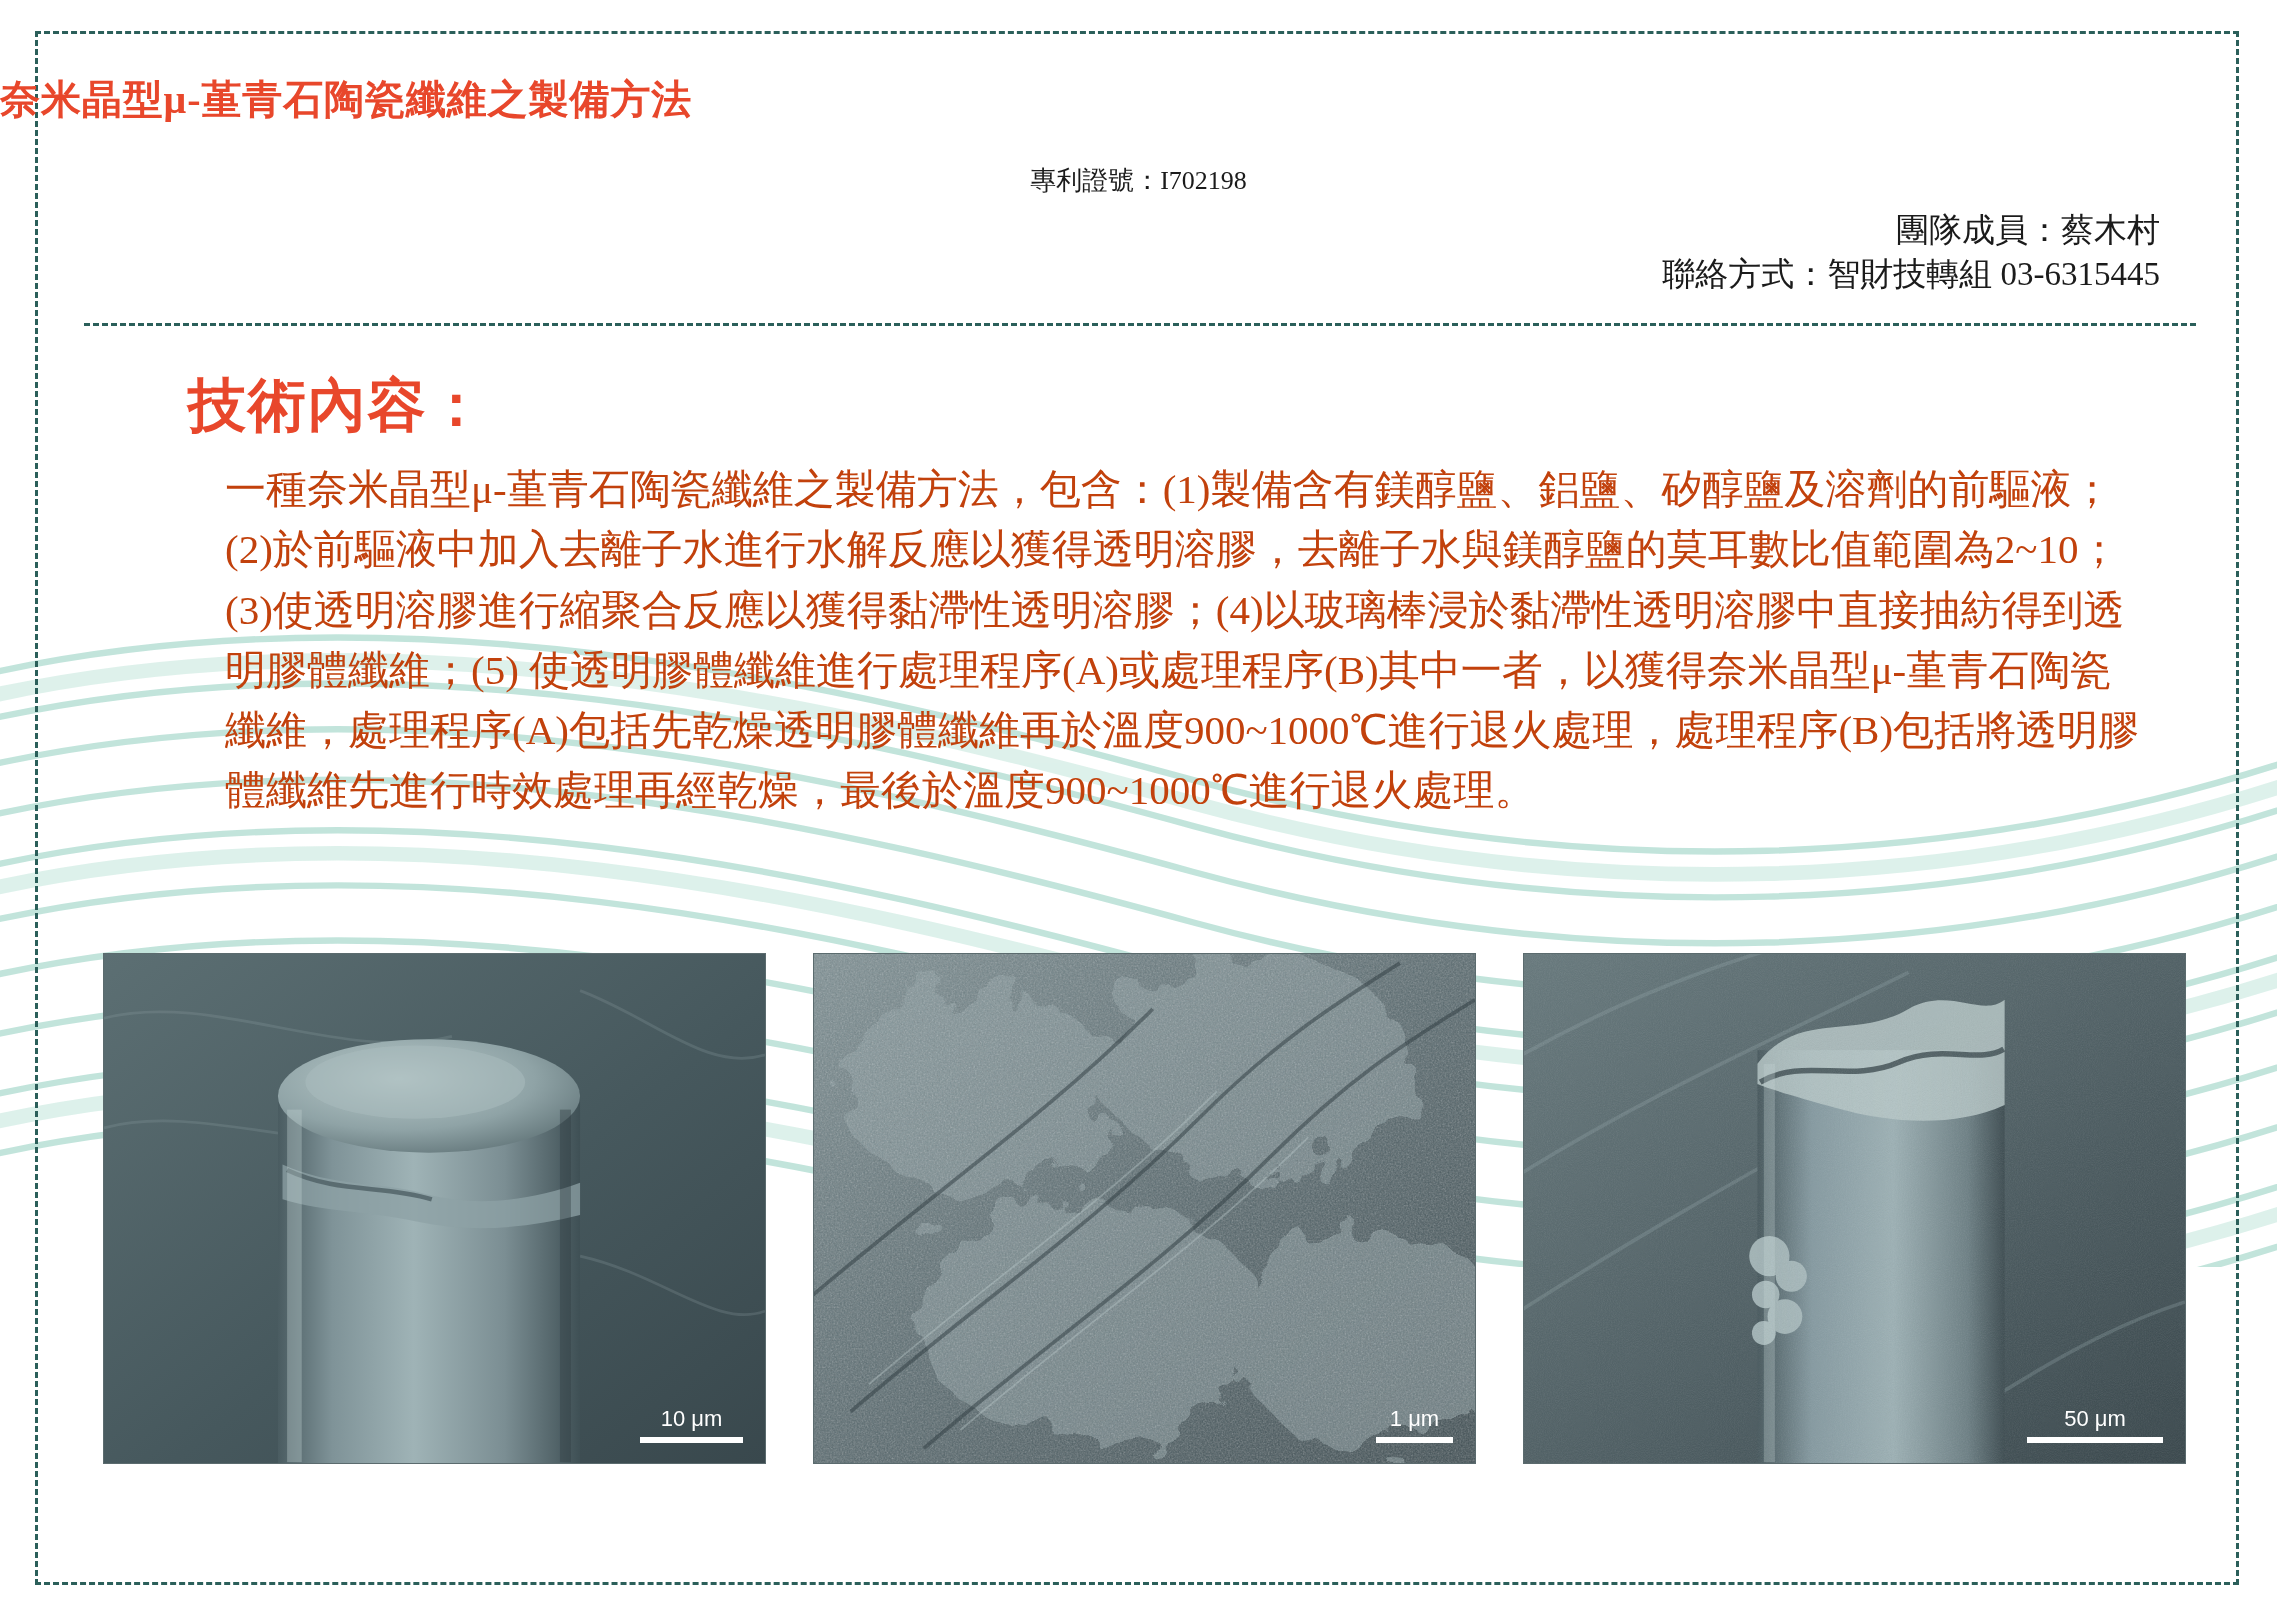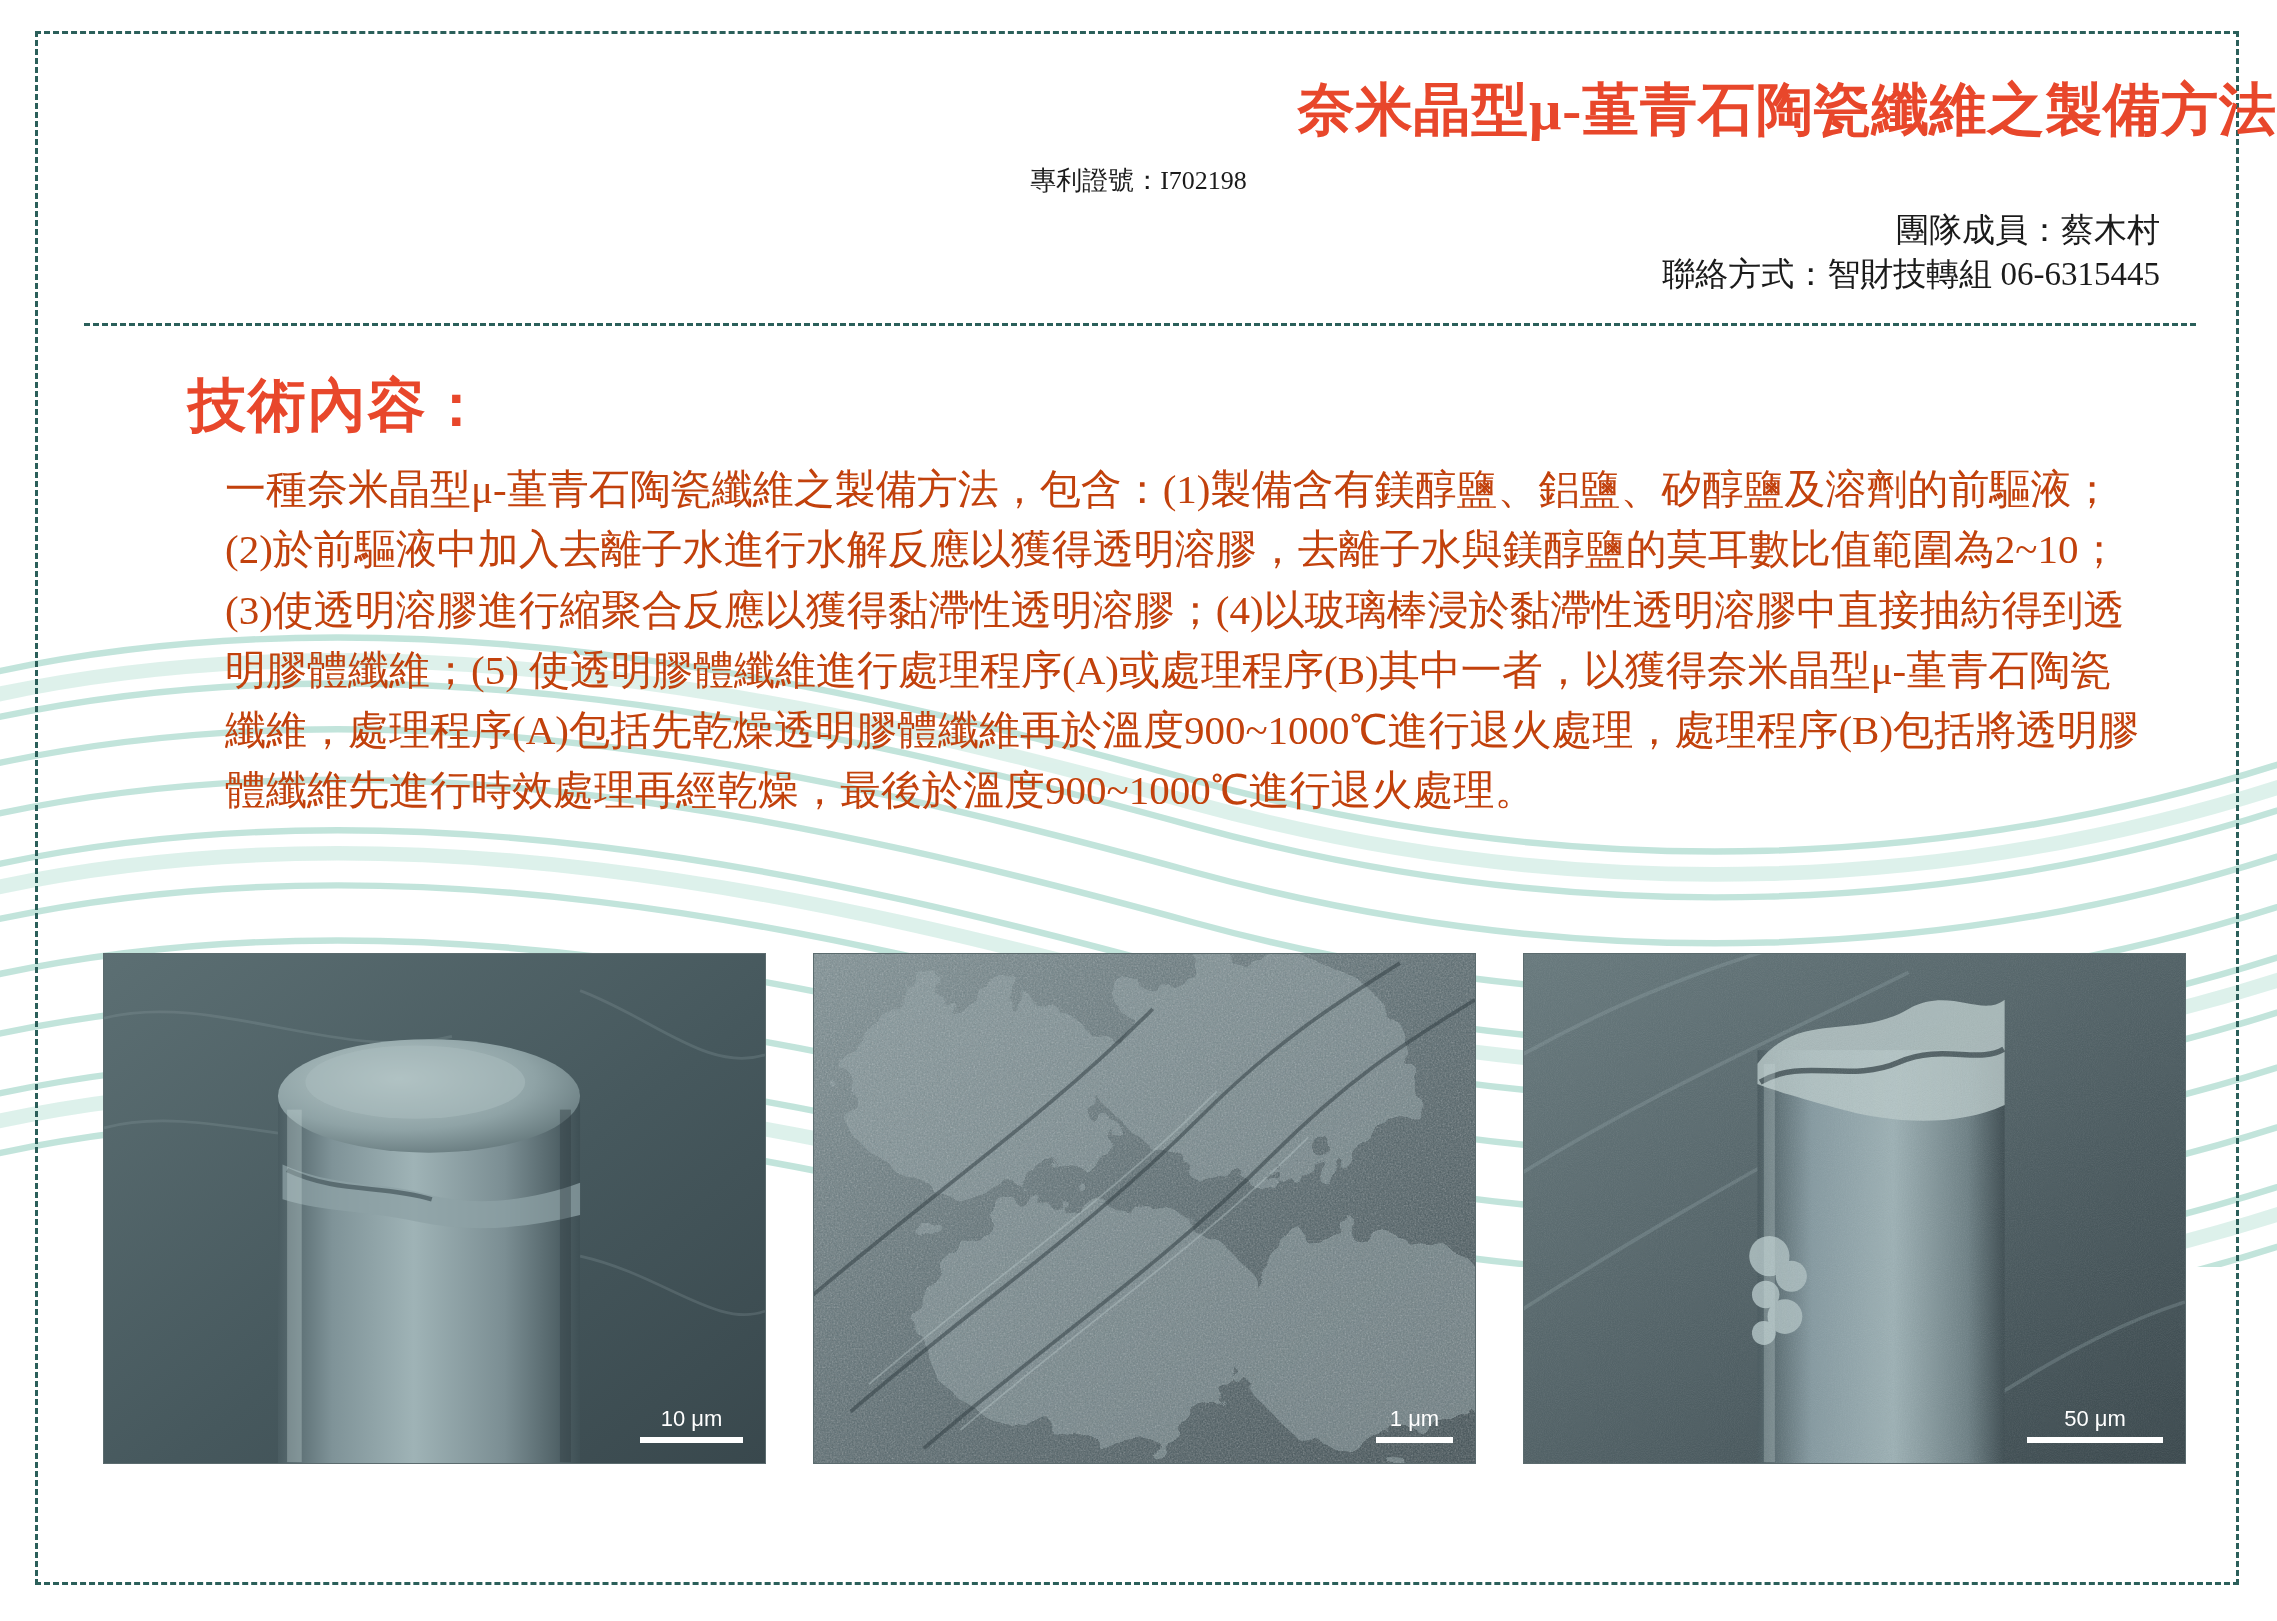--- a/index.html
+++ b/index.html
@@ -47,22 +47,22 @@
     top: 0;
     width: 2277px;
     height: 323px;
     z-index: 3;
   }
   .title {
     position: absolute;
     left: 0;
     top: 72px;
     width: 2277px;
-    text-align: right;
-    font-size: 57px;
+    text-align: left;
+    font-size: 40px;
     font-weight: bold;
     color: #e8472b;
     letter-spacing: 0.9px;
   }
   .patent-no {
     position: absolute;
     left: 0;
     top: 163px;
     width: 2277px;
     text-align: center;
@@ -182,21 +182,21 @@
   </svg>
 </div>
 
 <div class="dashed-frame"></div>
 
 <div class="header">
   <div class="title">奈米晶型μ-堇青石陶瓷纖維之製備方法</div>
   <div class="patent-no">專利證號：I702198</div>
   <div class="meta">
     <div>團隊成員：蔡木村</div>
-    <div>聯絡方式：智財技轉組 06-6315445</div>
+    <div>聯絡方式：智財技轉組 03-6315445</div>
   </div>
 </div>
 <div class="header-divider"></div>
 
 <div class="section-heading">技術內容：</div>
 
 <div class="body-text">一種奈米晶型μ-堇青石陶瓷纖維之製備方法，包含：(1)製備含有鎂醇鹽、鋁鹽、矽醇鹽及溶劑的前驅液；(2)於前驅液中加入去離子水進行水解反應以獲得透明溶膠，去離子水與鎂醇鹽的莫耳數比值範圍為2~10；(3)使透明溶膠進行縮聚合反應以獲得黏滯性透明溶膠；(4)以玻璃棒浸於黏滯性透明溶膠中直接抽紡得到透明膠體纖維；(5) 使透明膠體纖維進行處理程序(A)或處理程序(B)其中一者，以獲得奈米晶型μ-堇青石陶瓷纖維，處理程序(A)包括先乾燥透明膠體纖維再於溫度900~1000℃進行退火處理，處理程序(B)包括將透明膠體纖維先進行時效處理再經乾燥，最後於溫度900~1000℃進行退火處理。</div>
 
 <div class="images-row">
 

